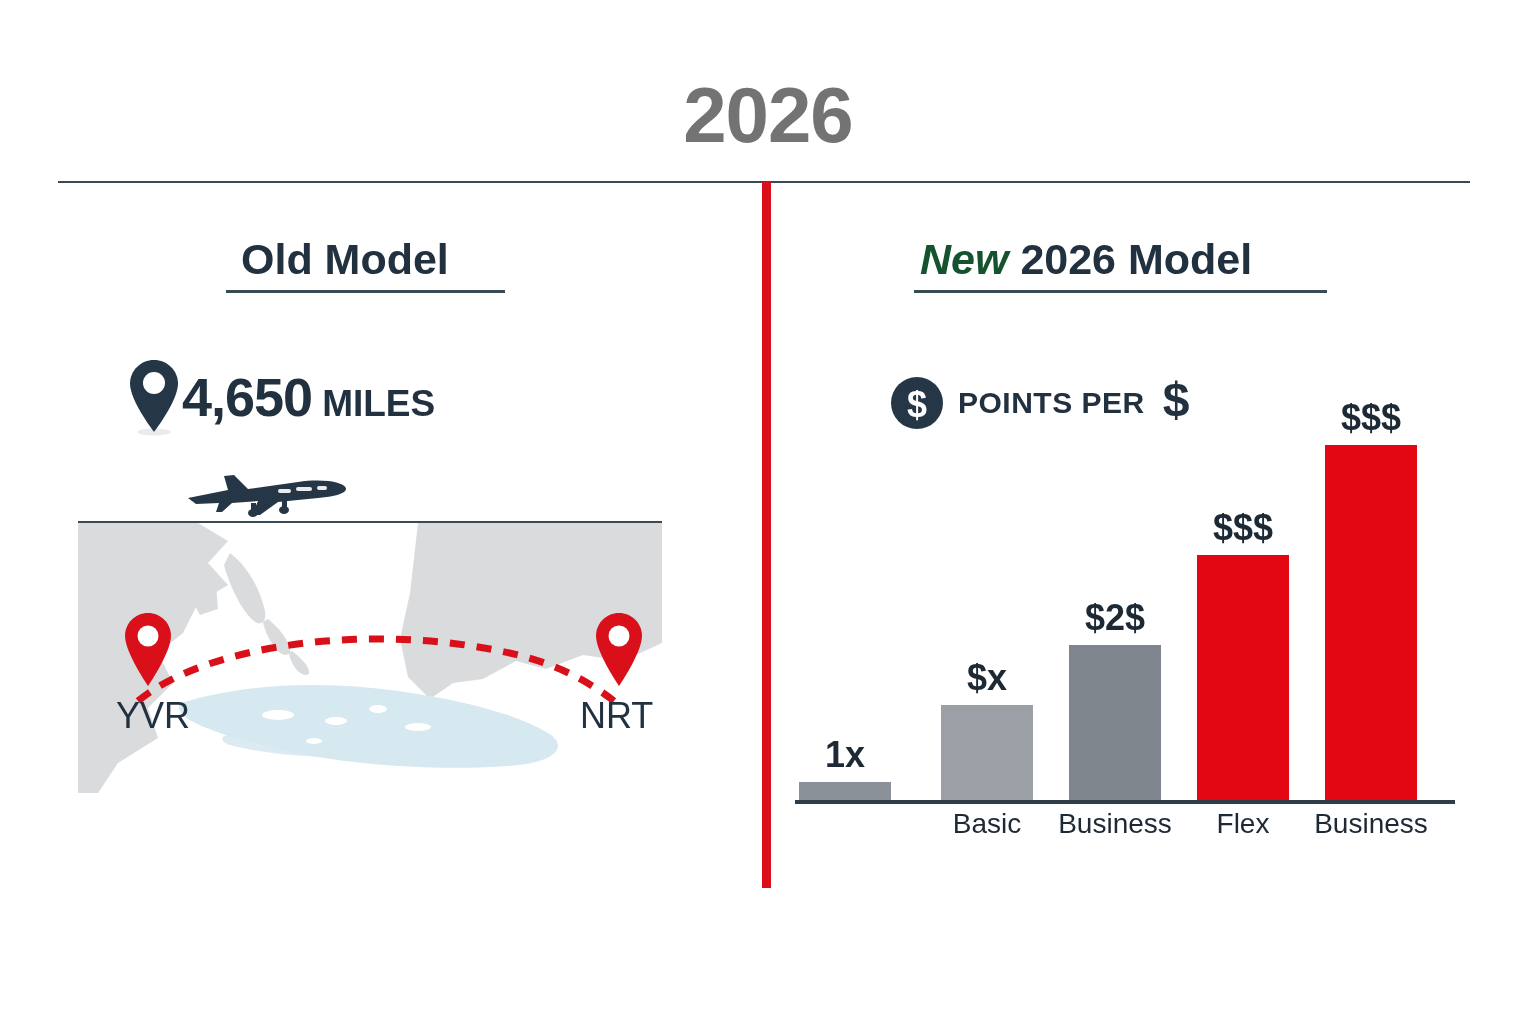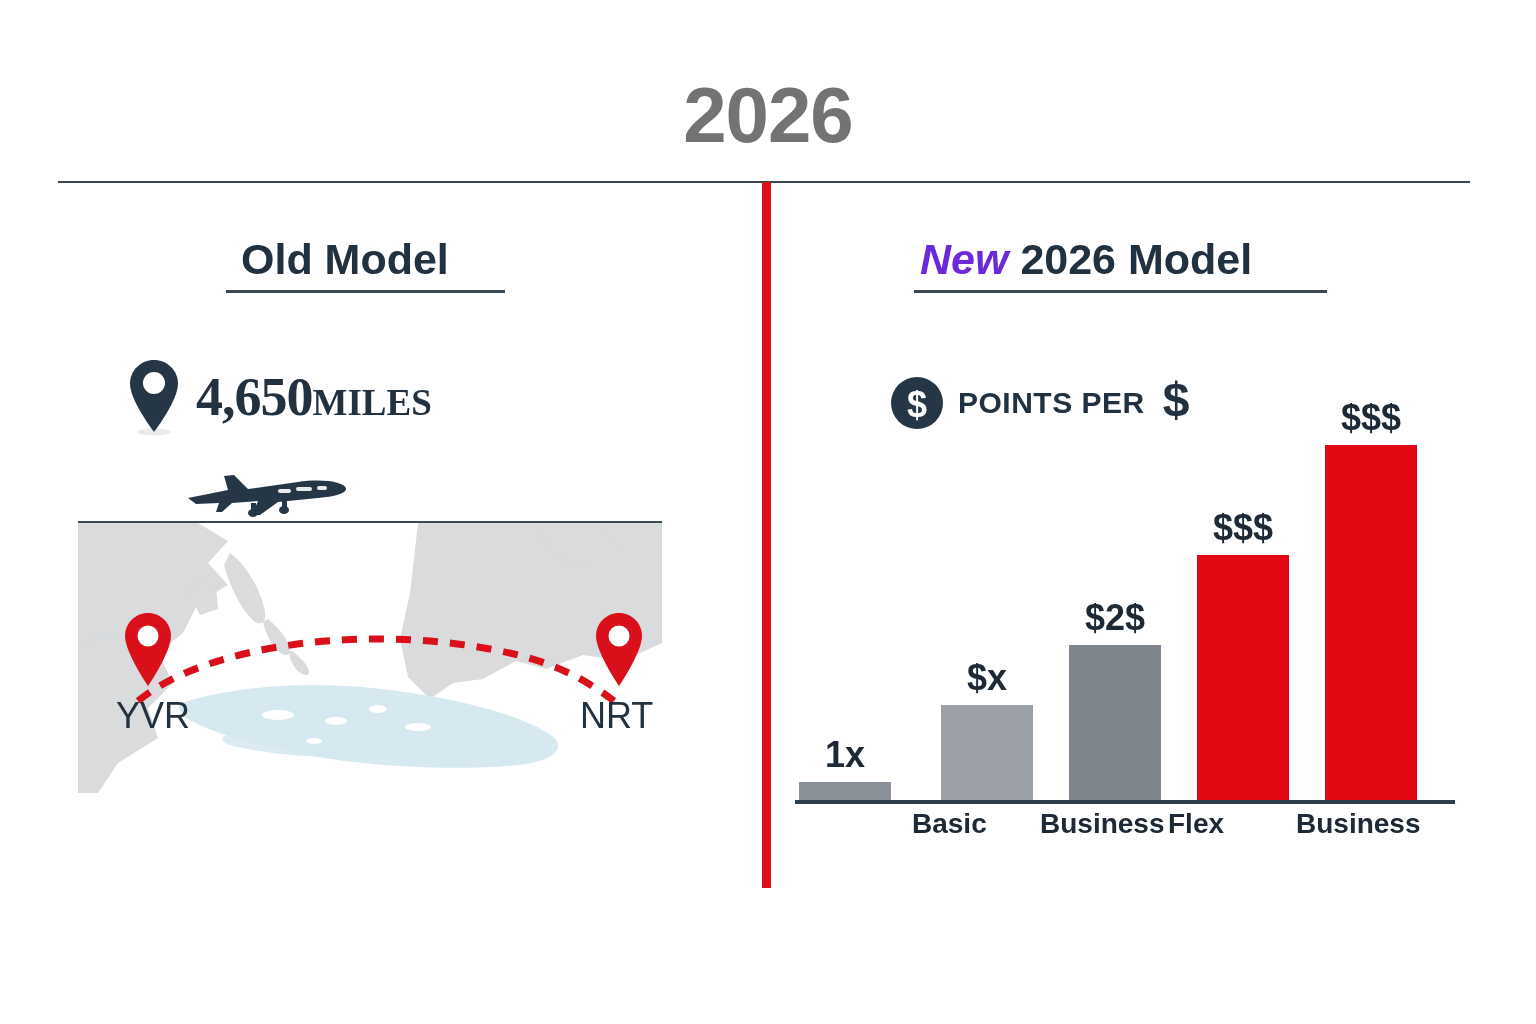--- a/index.html
+++ b/index.html
@@ -51,21 +51,21 @@
   
   .panel-head {
     position: absolute;
     font-size: 43px;
     font-weight: 700;
     color: #22313f;
     white-space: nowrap;
     line-height: 1;
   }
   .panel-head .new-word {
-    color: #6d28d9;
+    color: #14532d;
     font-style: italic;
     font-weight: 700;
     margin-top: 8px;
   }
   .head-rule {
     position: absolute;
     height: 3px;
     background: #3a4a55;
   }
   #old-head { left: 233px; top: 238px; margin-left: 8px; }
@@ -73,37 +73,36 @@
   #new-head { left: 920px; top: 238px; }
   #new-head-rule { left: 914px; top: 290px; width: 413px; }
 
   
   .miles-row {
     position: absolute;
     left: 126px;
     top: 358px;
     display: flex;
     align-items: center;
-    gap: 14px;
-    font-family: Liberation Serif, serif;
   }
   .pin-dark { width: 56px; height: 78px; display: block; }
   .miles-value {
     font-size: 54px;
     font-weight: 700;
     color: #22313f;
     line-height: 1;
     letter-spacing: -1px;
   }
   .miles-unit {
     font-size: 37px;
     font-weight: 700;
     color: #22313f;
     line-height: 1;
     letter-spacing: 0px;
+    margin-left: 10px;
   }
 
   
   .plane-wrap {
     position: absolute;
     left: 186px;
     top: 462px;
     width: 175px;
     height: 60px;
   }
@@ -215,23 +214,23 @@
     left: 0;
     top: 400px;
     width: 660px;
     height: 4px;
     background: #2e3d48;
   }
   .cat-label {
     position: absolute;
     top: 410px;
     width: 150px;
-    text-align: left;
+    text-align: center;
     font-size: 28px;
-    font-weight: 700;
+    font-weight: 400;
     color: #1d2a35;
     line-height: 1;
     white-space: nowrap;
   }
 </style>
 </head>
 <body>
 
 <div class="year-title">2026</div>
 

